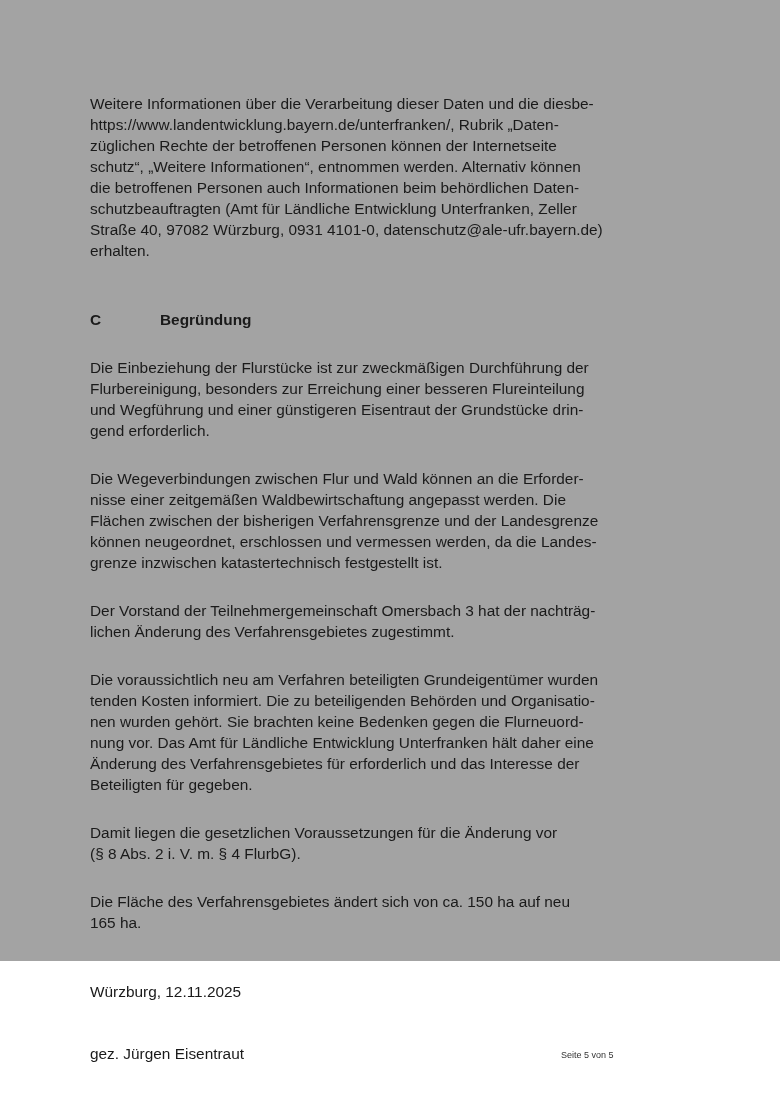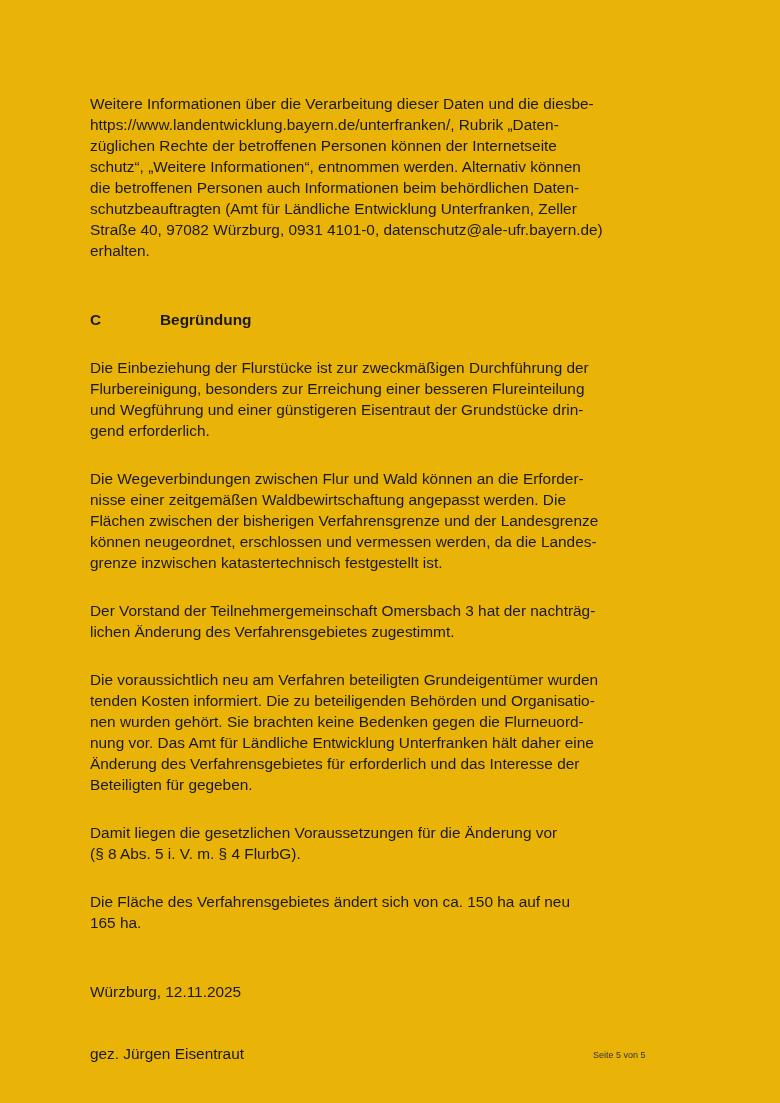--- a/index.html
+++ b/index.html
@@ -1,39 +1,38 @@
 <!DOCTYPE html>
 <html><head>
 <meta charset="utf-8">
 <style>
   html, body { margin: 0; padding: 0; background: #ffffff; }
   body { width: 780px; height: 1103px; position: relative; overflow: hidden; }
   .page {
-    position: absolute; left: 0; top: 0; width: 780px; height: 1103px;
-    background: #eab308;
+    position: absolute; left: 0; top: 0; width: 780px; height: 961px;
+    background: #a3a3a3;
     font-family: "Liberation Sans", sans-serif;
     color: #1a1a1a;
   }
   .content {
     position: absolute; left: 90px; top: 93px; width: 560px;
     font-size: 15.4px; line-height: 21px;
   }
   .para { margin: 0; }
   .line { display: block; white-space: nowrap; }
   .gap { height: 21px; }
   .gap2 { height: 42px; }
   .heading {
     font-weight: bold; display: flex; margin: 0;
   }
   .heading .sec { width: 70px; display: inline-block; }
   .footer {
     position: absolute; left: 561px; top: 1050px;
     font-size: 9px; color: #333;
     font-family: "Liberation Sans", sans-serif;
-    margin-left: 32px;
   }
 </style>
 </head>
 <body>
 
 <div class="page">
   <div class="content">
 
     <p class="para">
       <span class="line">Weitere Informationen über die Verarbeitung dieser Daten und die diesbe-</span>
@@ -93,21 +92,21 @@
       <span class="line">nung vor. Das Amt für Ländliche Entwicklung Unterfranken hält daher eine</span>
       <span class="line">Änderung des Verfahrensgebietes für erforderlich und das Interesse der</span>
       <span class="line">Beteiligten für gegeben.</span>
     </p>
 
     <div class="gap"></div>
     <div style="height:6px"></div>
 
     <p class="para">
       <span class="line">Damit liegen die gesetzlichen Voraussetzungen für die Änderung vor</span>
-      <span class="line">(§ 8 Abs. 5 i. V. m. § 4 FlurbG).</span>
+      <span class="line">(§ 8 Abs. 2 i. V. m. § 4 FlurbG).</span>
     </p>
 
     <div class="gap"></div>
     <div style="height:6px"></div>
 
     <p class="para">
       <span class="line">Die Fläche des Verfahrensgebietes ändert sich von ca. 150 ha auf neu</span>
       <span class="line">165 ha.</span>
     </p>
 

